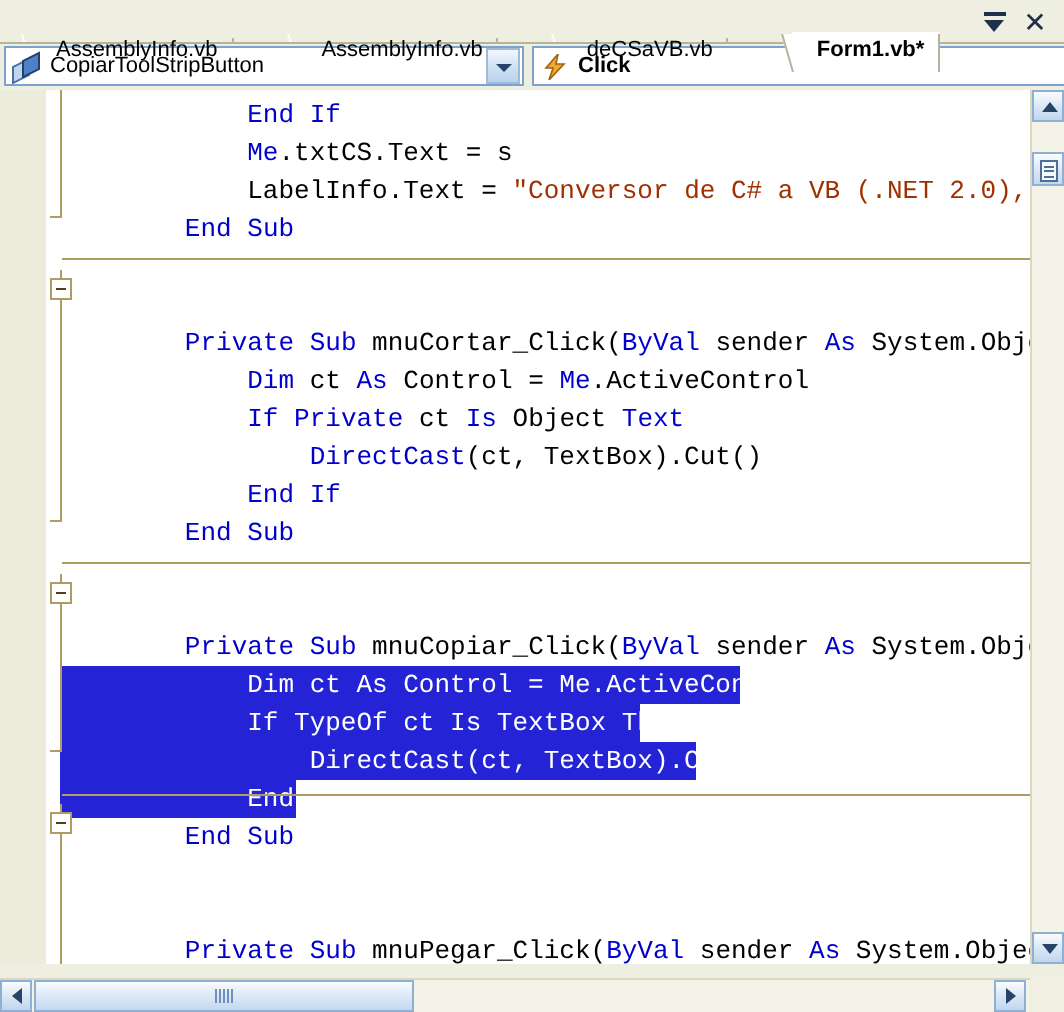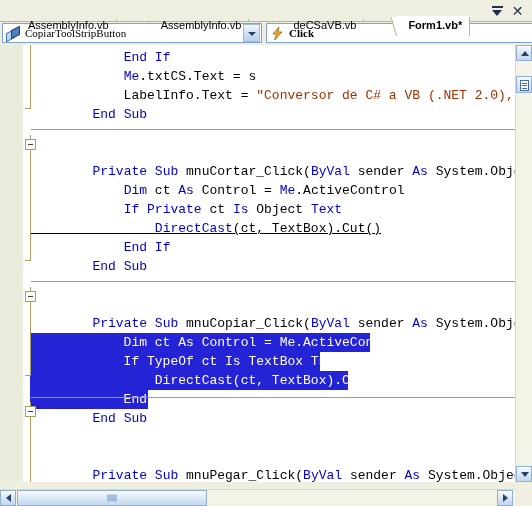--- a/index.html
+++ b/index.html
@@ -42,21 +42,21 @@
   
   .combobar{position:absolute;left:0;top:22px;width:532px;height:23px;background:#EFEFE1;}
   .combo{
     position:absolute;top:1px;height:20px;background:#fff;
     border:1px solid #7DA2CE;box-sizing:border-box;
     display:flex;align-items:center;
   }
   .combo.left{left:2px;width:260px;}
   .combo.right{left:266px;width:303px;}
   .combo .glyph{width:20px;height:18px;position:relative;flex:0 0 20px;margin-left:2px;}
-  .combo .lbl{font-size:11px;color:#000;line-height:18px;white-space:nowrap;overflow:hidden;flex:1;font-family:Liberation Serif, serif;}
+  .combo .lbl{font-size:11px;color:#000;line-height:18px;white-space:nowrap;overflow:hidden;flex:1;}
   .combo.right .lbl{font-weight:bold;}
   .combo .arrow{
     width:17px;height:18px;flex:0 0 17px;margin-right:1px;
     background:linear-gradient(180deg,#F4F8FD 0%,#CFE0F2 55%,#B9D2EC 100%);
     border:1px solid #9EBBD8;box-sizing:border-box;position:relative;
   }
   .combo .arrow::after{
     content:"";position:absolute;left:4px;top:7px;
     border-left:4px solid transparent;border-right:4px solid transparent;border-top:4px solid #27436B;
   }
@@ -161,21 +161,21 @@
     <div class="codearea" id="codearea">
         <div class="line" style="top: 3px; left: 6px;"><span class="pl">            </span><span class="kw">End</span><span class="pl"> </span><span class="kw">If</span></div>
         <div class="line" style="top: 22px; left: 6px;"><span class="pl">            </span><span class="kw">Me</span><span class="pl">.txtCS.Text = s</span></div>
         <div class="line" style="top: 41px; left: 6px;"><span class="pl">            LabelInfo.Text = </span><span class="str">"Conversor de C# a VB (.NET 2.0), i</span></div>
         <div class="line" style="top: 60px; left: 6px;"><span class="pl">        </span><span class="kw">End</span><span class="pl"> </span><span class="kw">Sub</span></div>
         <div class="line" style="top: 79px; left: 6px;"></div>
         <div class="line" style="top: 98px; left: 6px;"></div>
         <div class="line" style="top: 117px; left: 6px;"><span class="pl">        </span><span class="kw">Private</span><span class="pl"> </span><span class="kw">Sub</span><span class="pl"> mnuCortar_Click(</span><span class="kw">ByVal</span><span class="pl"> sender </span><span class="kw">As</span><span class="pl"> System.Object</span></div>
         <div class="line" style="top: 136px; left: 6px;"><span class="pl">            </span><span class="kw">Dim</span><span class="pl"> ct </span><span class="kw">As</span><span class="pl"> Control = </span><span class="kw">Me</span><span class="pl">.ActiveControl</span></div>
         <div class="line" style="top: 155px; left: 6px;"><span class="pl">            </span><span class="kw">If</span><span class="pl"> </span><span class="kw">Private</span><span class="pl"> ct </span><span class="kw">Is</span><span class="pl"> Object </span><span class="kw">Text</span></div>
-        <div class="line" style="top: 174px; left: 6px; text-decoration: underline;"><span class="pl">                </span><span class="kw">DirectCast</span><span class="pl">(ct, TextBox).Cut()</span></div>
+        <div class="line" style="top: 174px; left: 6px;"><span class="pl">                </span><span class="kw">DirectCast</span><span class="pl">(ct, TextBox).Cut()</span></div>
         <div class="line" style="top: 193px; left: 6px;"><span class="pl">            </span><span class="kw">End</span><span class="pl"> </span><span class="kw">If</span></div>
         <div class="line" style="top: 212px; left: 6px;"><span class="pl">        </span><span class="kw">End</span><span class="pl"> </span><span class="kw">Sub</span></div>
         <div class="line" style="top: 231px; left: 6px;"></div>
         <div class="line" style="top: 250px; left: 6px;"></div>
         <div class="line" style="top: 269px; left: 6px;"><span class="pl">        </span><span class="kw">Private</span><span class="pl"> </span><span class="kw">Sub</span><span class="pl"> mnuCopiar_Click(</span><span class="kw">ByVal</span><span class="pl"> sender </span><span class="kw">As</span><span class="pl"> System.Object</span></div>
         <div class="line" style="top: 288px; left: 6px;"><span class="hl" style="display: inline-block; width: 340px;"><span class="pl">            Dim ct As Control = Me.ActiveControl</span></span></div>
         <div class="line" style="top: 307px; left: 6px;"><span class="hl" style="display: inline-block; width: 290px;"><span class="pl">            If TypeOf ct Is TextBox Then</span></span></div>
         <div class="line" style="top: 326px; left: 6px;"><span class="hl" style="display: inline-block; width: 318px;"><span class="pl">                DirectCast(ct, TextBox).Copy()</span></span></div>
         <div class="line" style="top: 345px; left: 6px;"><span class="hl" style="display: inline-block; width: 118px;"><span class="pl">            End If</span></span></div>
         <div class="line" style="top: 364px; left: 6px;"><span class="pl">        </span><span class="kw">End</span><span class="pl"> </span><span class="kw">Sub</span></div>

